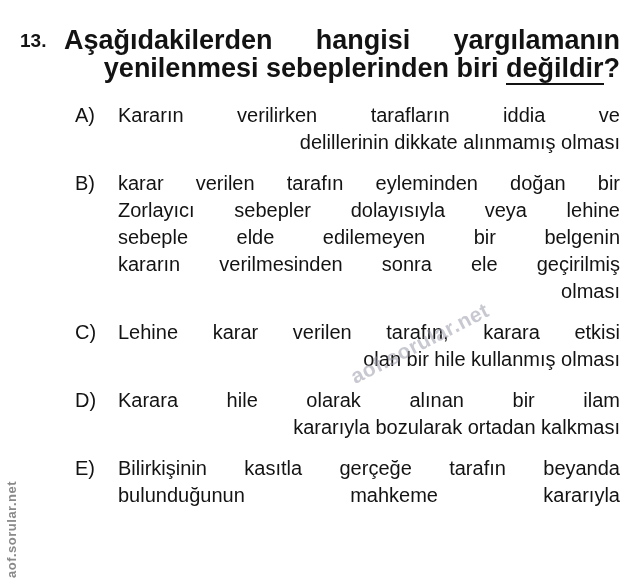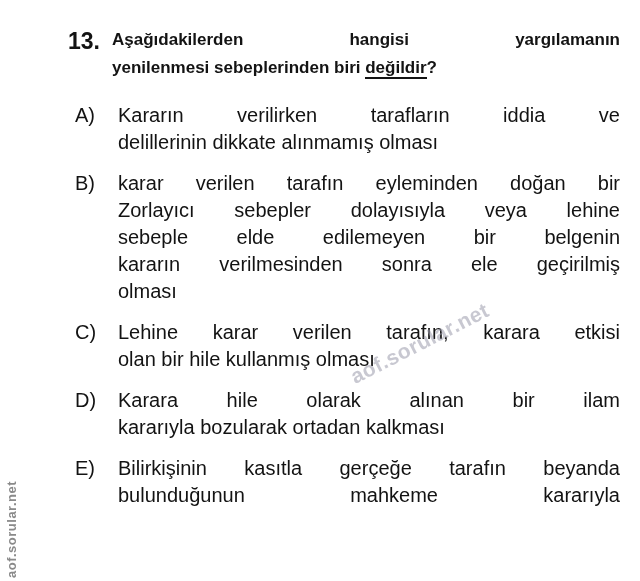--- a/index.html
+++ b/index.html
@@ -9,26 +9,26 @@
     background:#ffffff;
     overflow:hidden;
     font-family:"Liberation Sans", sans-serif;
     color:#131313;
   }
   .content { position:absolute; left:20px; top:26px; width:600px; }
 
   .qheader { display:flex; font-weight:bold; }
   .qnum {
     width:44px; flex:0 0 44px;
-    font-size:23px; line-height:28px; padding-top:1px;margin-left:48px;
+    font-size:19px; line-height:28px; padding-top:1px;
   }
-  .qtext { width:556px; font-size:17px; line-height:28px; }
+  .qtext { width:556px; font-size:27px; line-height:28px; }
 
   .jline { text-align:justify; text-align-last:justify; }
-  .lline { text-align:left; }
+  .lline { text-align:right; }
 
   .underlined { border-bottom:2px solid #131313; padding-bottom:0px; }
 
   .options { margin-top:20px; margin-left:55px; }
   .option { display:flex; margin-bottom:14px; font-size:20px; line-height:27px; }
   .letter { width:43px; flex:0 0 43px; }
   .olines { width:502px; }
 
   .wm-diagonal {
     position:absolute;

